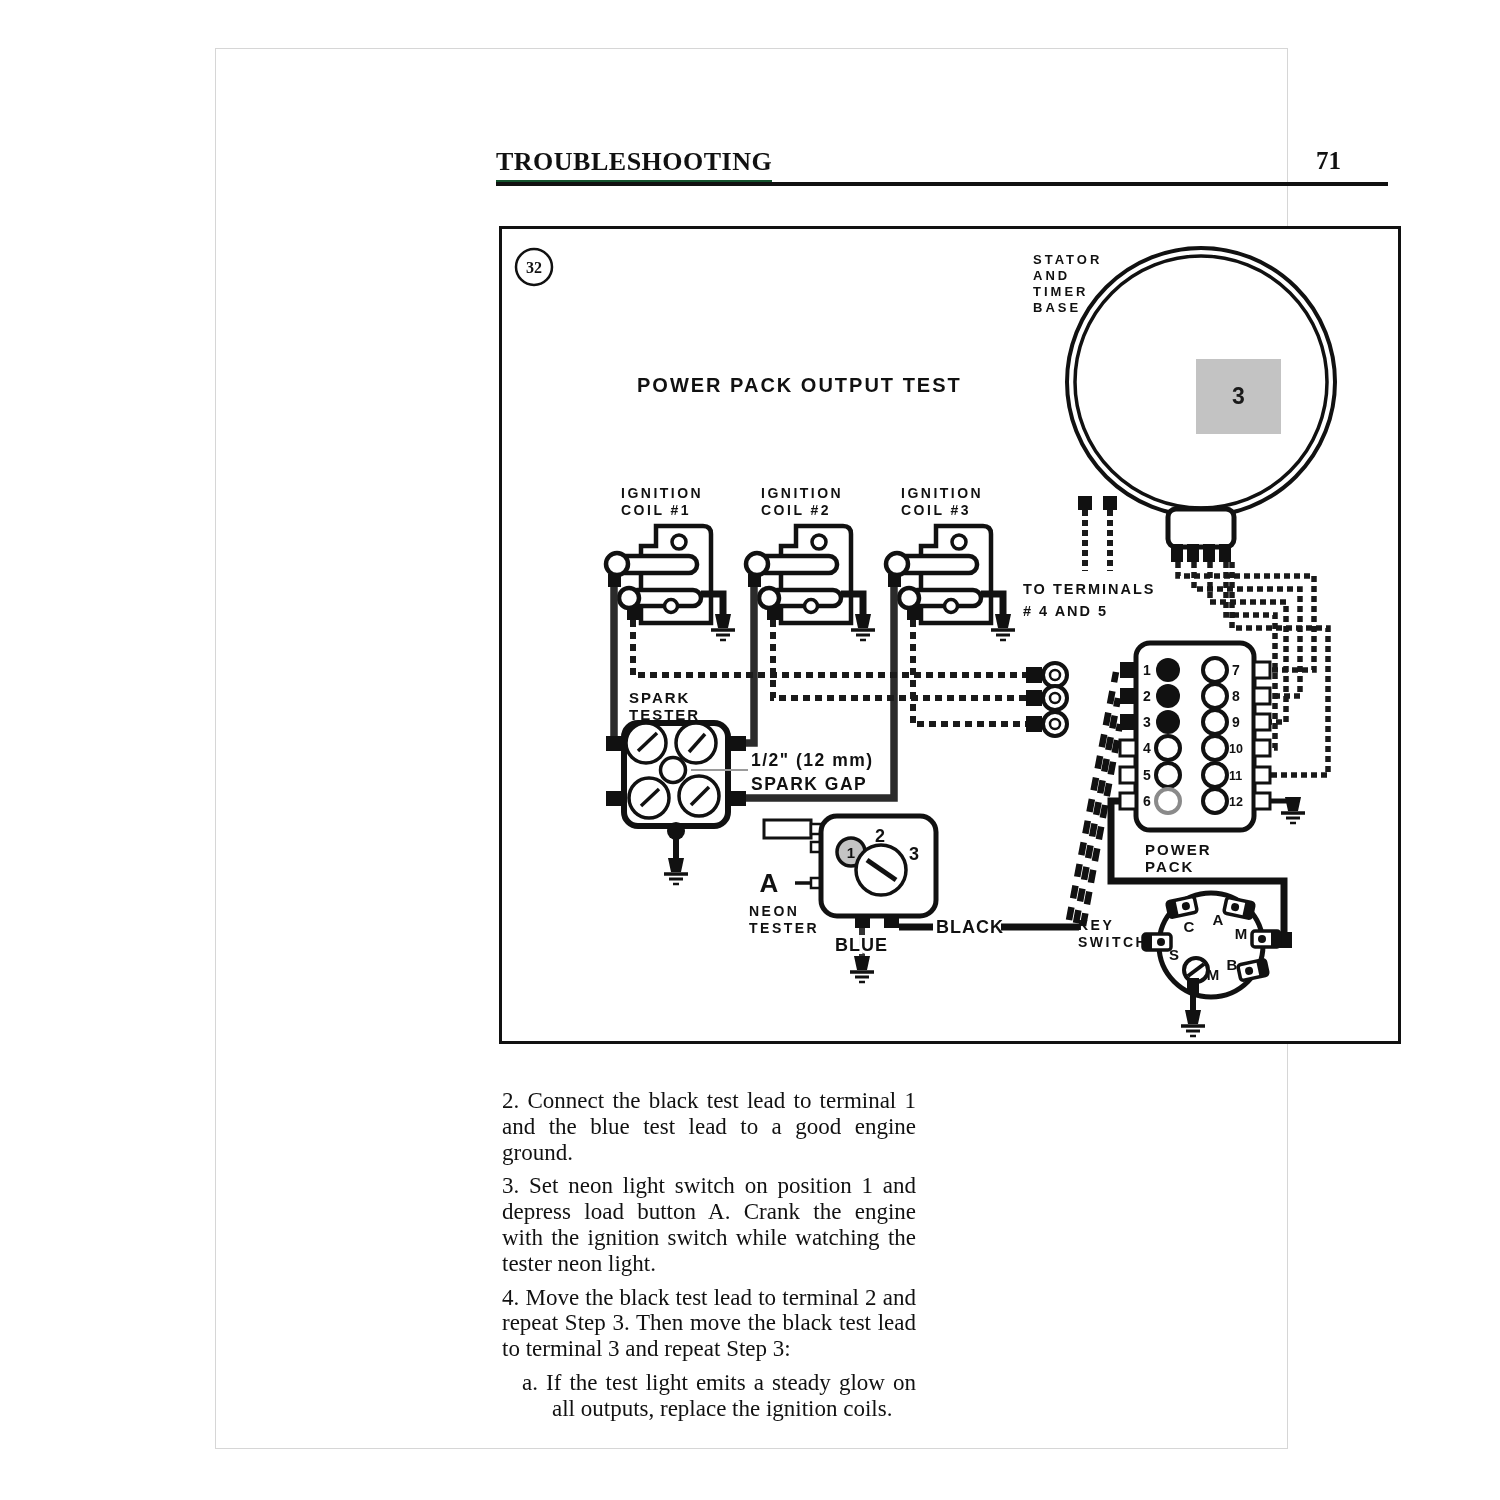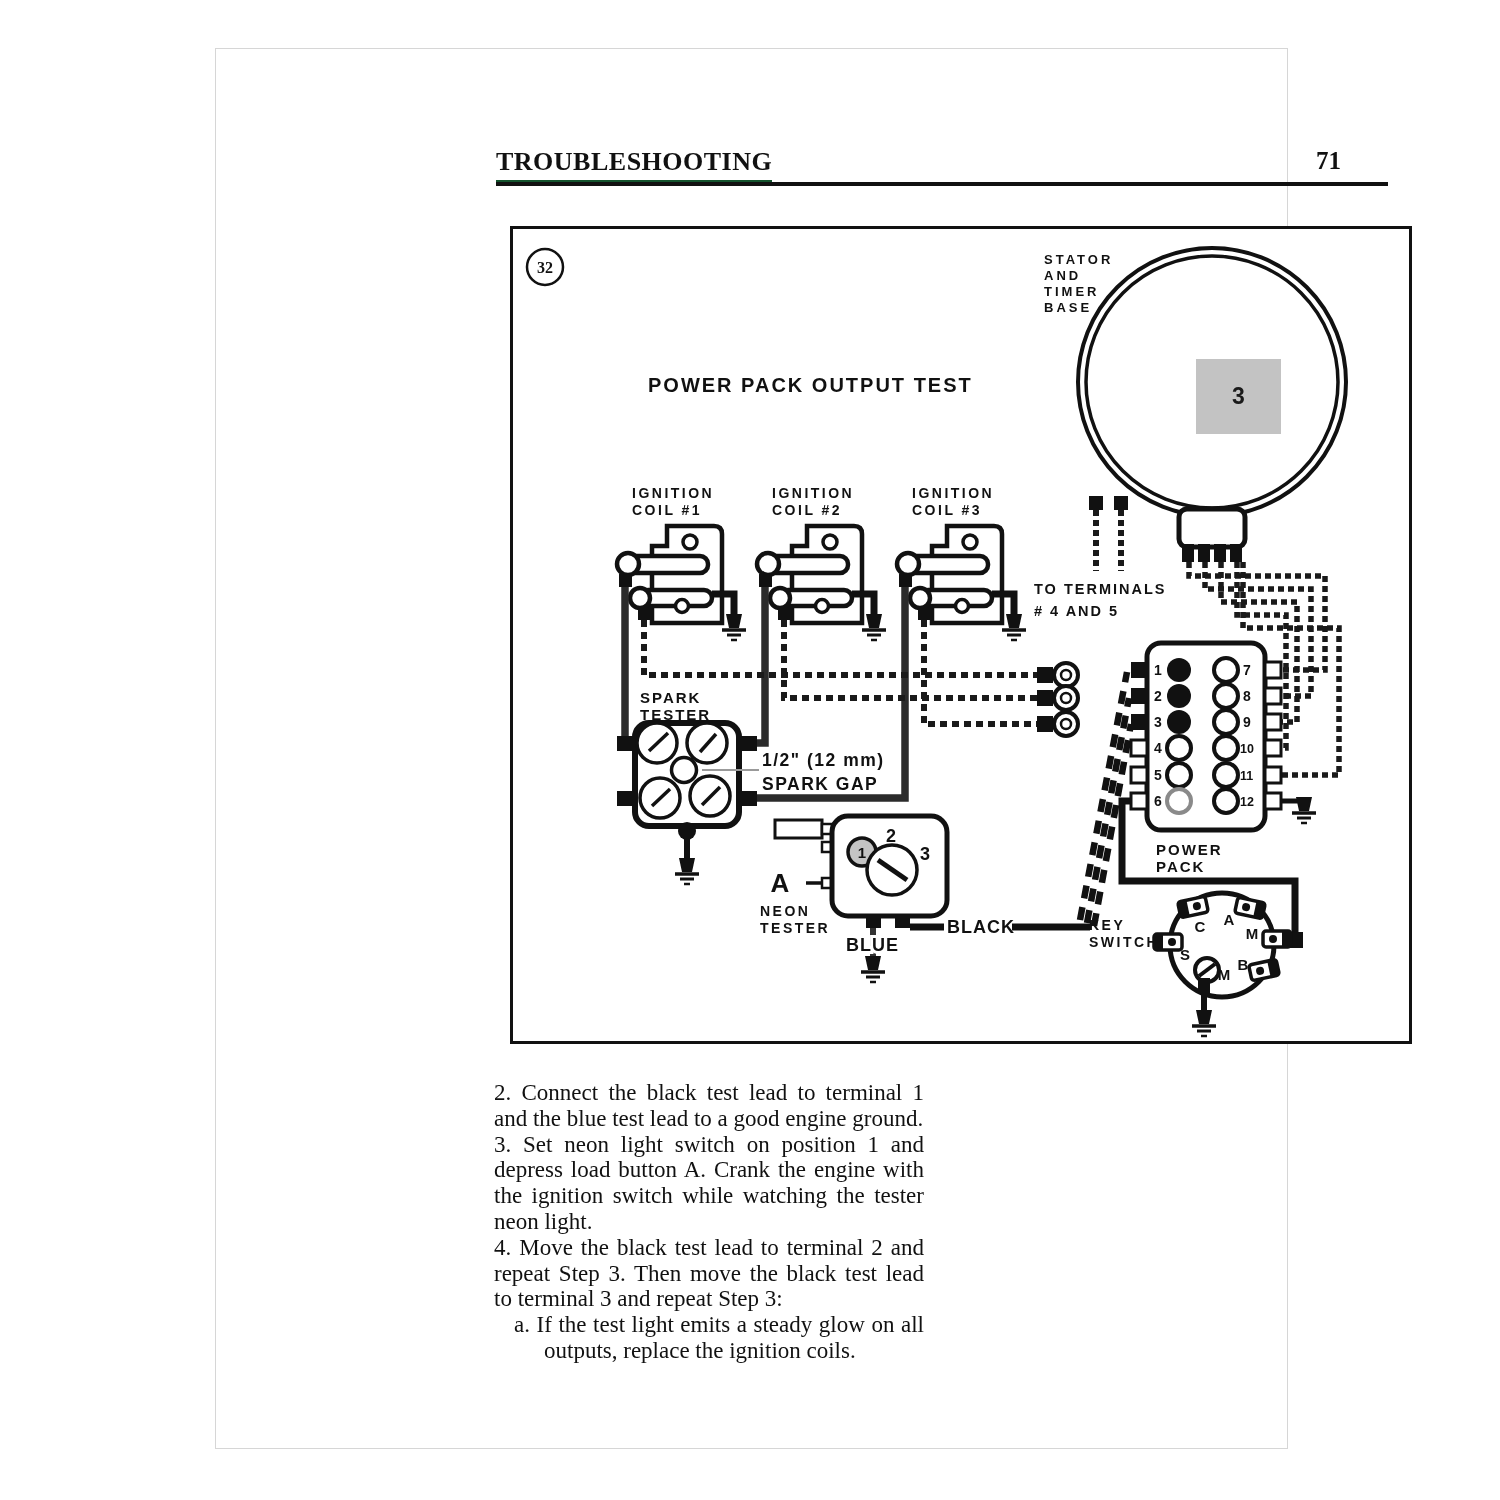--- a/index.html
+++ b/index.html
@@ -11,38 +11,38 @@
   .hdr-title{position:absolute;left:280px;top:98px;font:bold 26px "Liberation Serif",serif;
              letter-spacing:.5px;border-bottom:4px solid #14532d;padding-bottom:3px;}
   .hdr-num{position:absolute;left:1100px;top:98px;width:72px;
            font:bold 25px "Liberation Serif",serif;}
   .hdr-rule{position:absolute;left:280px;top:133px;width:892px;height:4px;background:#111;}
   
   .chtab{position:absolute;left:1196px;top:359px;width:85px;height:75px;background:#c3c3c3;
          display:flex;align-items:center;justify-content:center;
          font:bold 23px "Liberation Sans",sans-serif;color:#1a1a1a;}
   
-  .figwrap{position:absolute;left:294px;top:177px;width:902px;height:818px;}
+  .figwrap{position:absolute;left:283px;top:177px;width:902px;height:818px;}
   svg text{fill:#111;}
   .dl{font-family:"Liberation Sans",sans-serif;font-weight:bold;}
   .t13{font-size:13px;letter-spacing:3px;}
   .t14{font-size:14px;letter-spacing:2.5px;}
   .t145{font-size:14.5px;letter-spacing:2px;}
   .t15{font-size:15px;letter-spacing:2px;}
   .t17{font-size:17.5px;letter-spacing:1.5px;}
   .t18{font-size:18px;letter-spacing:1px;}
   .t20{font-size:20px;letter-spacing:2px;}
   .tnum{font-size:14px;letter-spacing:0;}
   .tnum2{font-size:12.5px;letter-spacing:0;}
   .tkey{font-size:15px;letter-spacing:0;}
   .tA{font-size:26px;letter-spacing:0;font-weight:bold;}
   .t32{font-size:16px;letter-spacing:0;font-weight:bold;}
   
   .col{position:absolute;font-size:23px;line-height:25.8px;text-align:justify;}
-  .col p{margin:0;}
+  .col p{margin:8px;}
   #lcol{left:278px;top:1031px;width:430px;}
   #rcol{left:757px;top:1031px;width:428px;}
   .hangA{padding-left:50px;text-indent:-30px;}
   .hangB{padding-left:51px;text-indent:-33px;}
   .gap{margin-top:26px !important;}
   .it{font-style:italic;}
 </style>
 </head>
 <body>
 

